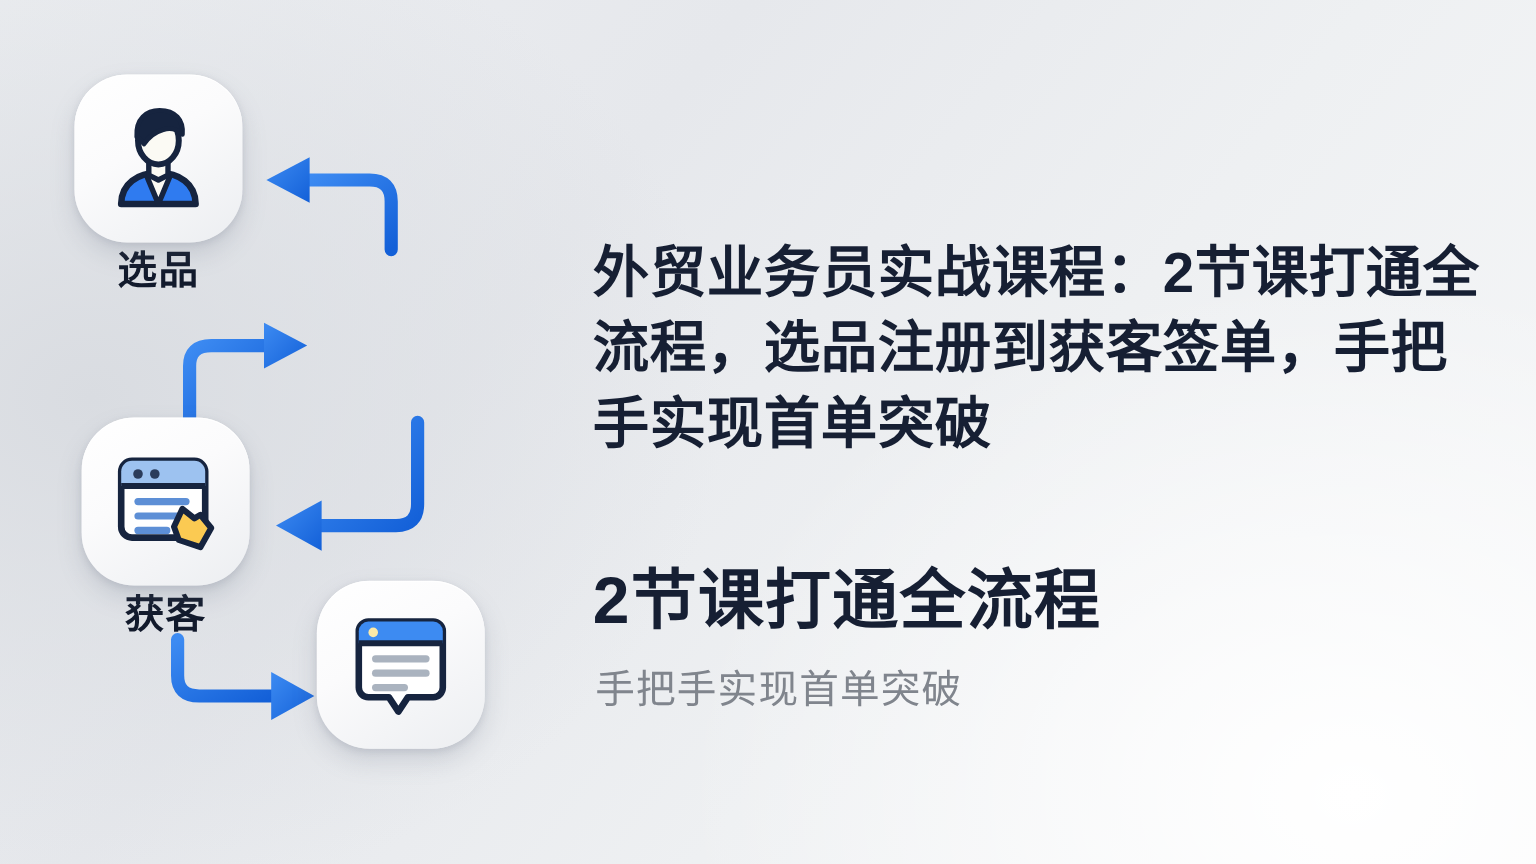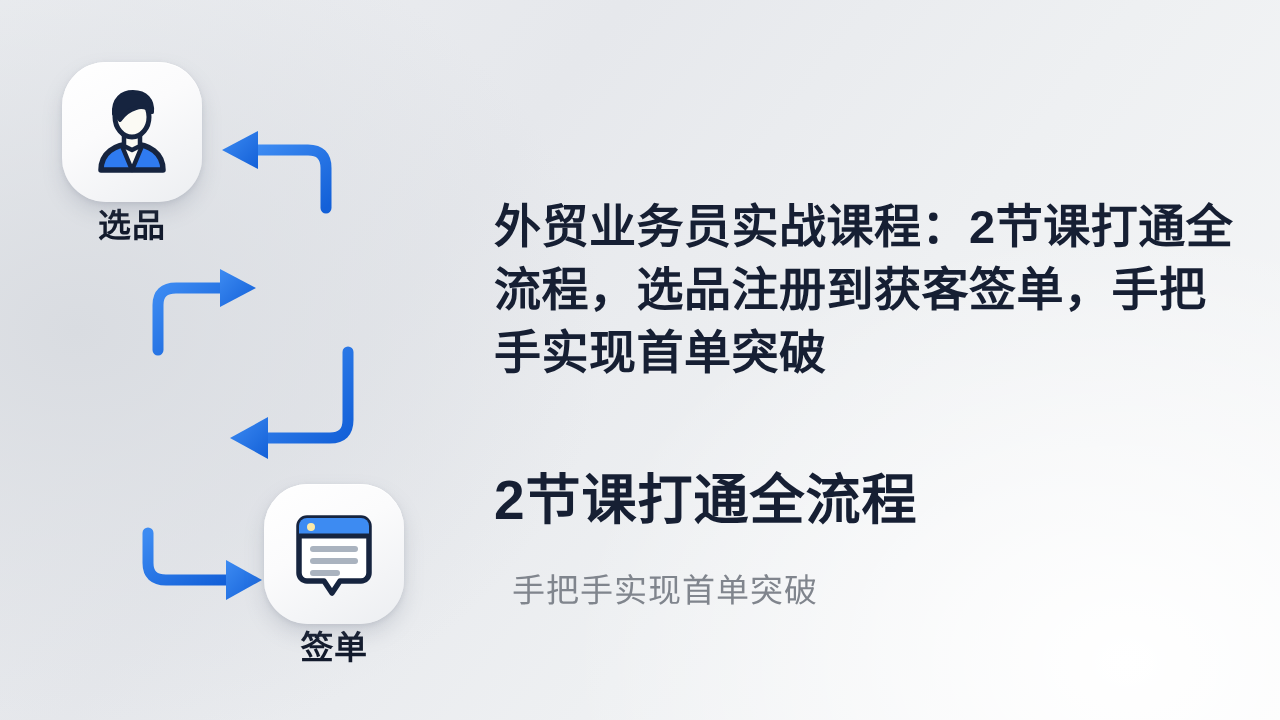--- a/index.html
+++ b/index.html
@@ -105,21 +105,21 @@
     margin: 0;
     font-size: 55px;
     font-weight: 800;
     letter-spacing: 1px;
     color: #161f33;
   }
   #tagline {
     position: absolute;
     top: 548px;
     left: 2px;
-    margin: 16px;
+    margin: 0;
     font-size: 33px;
     font-weight: 500;
     letter-spacing: 1px;
     color: #80858d;
   }
 </style>
 </head>
 <body>
 
 <div id="stage">
@@ -169,39 +169,60 @@
             <ellipse cx="48" cy="33" rx="17" ry="20" fill="#fbfaf4" stroke="#16243f" stroke-width="5"></ellipse>
 
             <path d="M30 30 C29 15 38 8 49 8 C62 8 69 16 68 28 C64 24 58 22 52 24 C45 26 40 30 36 36 C34 33 32 31 30 30 Z" fill="#16243f" stroke="#16243f" stroke-width="4" stroke-linejoin="round"></path>
           </svg>
         </span>
       </div>
       <div class="node-label">选品</div>
     </div>
 
 
+    <div class="node" id="node-huoke">
+      <div class="tile">
+        <span>
+          <svg width="96" height="96" viewBox="0 0 96 96">
+
+            <rect x="11" y="14" width="70" height="64" rx="9" fill="#ffffff" stroke="#16243f" stroke-width="5.5"></rect>
+
+            <path d="M11 23 a9 9 0 0 1 9 -9 h52 a9 9 0 0 1 9 9 v12 h-70 Z" fill="#9dc2f0"></path>
+            <path d="M11 35 h70" stroke="#16243f" stroke-width="5"></path>
+            <circle cx="25" cy="25" r="4" fill="#2b3c5c"></circle>
+            <circle cx="39" cy="25" r="4" fill="#2b3c5c"></circle>
+
+            <rect x="22" y="45" width="46" height="6" rx="3" fill="#5d8fd6"></rect>
+            <rect x="22" y="57" width="46" height="6" rx="3" fill="#5d8fd6"></rect>
+            <rect x="22" y="69" width="30" height="6" rx="3" fill="#5d8fd6"></rect>
+
+            <path d="M62 54 L72 62 L77 59 L86 70 L77 86 L59 80 L55 69 Z" fill="#fbca52" stroke="#16243f" stroke-width="5" stroke-linejoin="round"></path>
+          </svg>
+        </span>
+      </div>
+      <div class="node-label">获客</div>
+    </div>
 
     <div class="node" id="node-qiandan">
       <div class="tile">
         <span>
           <svg width="94" height="94" viewBox="0 0 94 94">
 
             <path d="M12 19 a8 8 0 0 1 8 -8 h54 a8 8 0 0 1 8 8 v47 a8 8 0 0 1 -8 8 h-21 l-8 12 l-8 -12 h-17 a8 8 0 0 1 -8 -8 Z" fill="#ffffff" stroke="#16243f" stroke-width="5.5" stroke-linejoin="round"></path>
 
             <path d="M12 19 a8 8 0 0 1 8 -8 h54 a8 8 0 0 1 8 8 v10 h-70 Z" fill="#3d8bf2"></path>
             <path d="M12 29 h70" stroke="#16243f" stroke-width="5"></path>
             <circle cx="24" cy="20" r="4" fill="#fbe9a8"></circle>
 
             <rect x="23" y="39" width="48" height="6" rx="3" fill="#aab3bf"></rect>
             <rect x="23" y="51" width="48" height="6" rx="3" fill="#aab3bf"></rect>
             <rect x="23" y="63" width="30" height="6" rx="3" fill="#aab3bf"></rect>
           </svg>
         </span>
       </div>
-      <div class="node-label">签单</div>
     </div>
 
   </div>
 
   <div id="text-col">
     <h1 id="headline">外贸业务员实战课程：2节课打通全流程，选品注册到获客签单，手把手实现首单突破</h1>
     <h2 id="subhead">2节课打通全流程</h2>
     <p id="tagline">手把手实现首单突破</p>
   </div>
 

